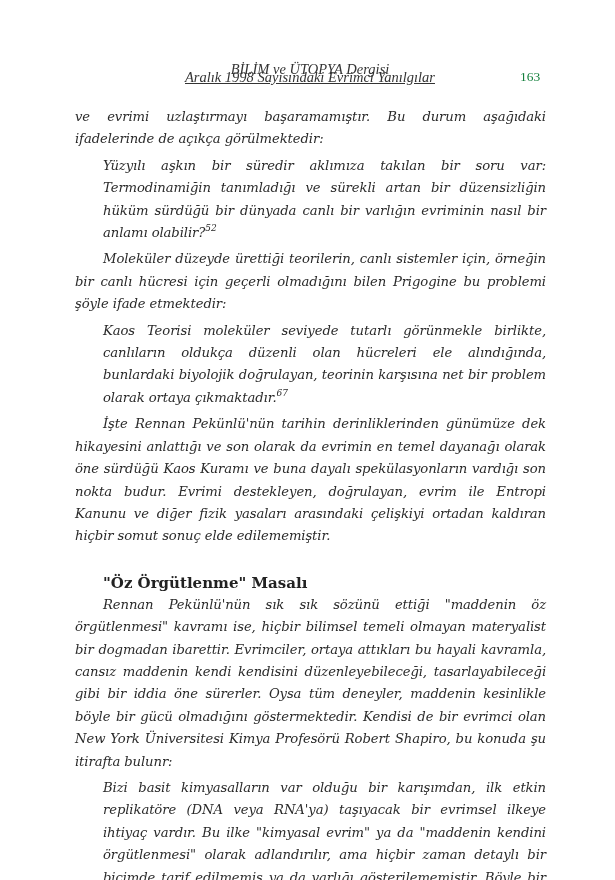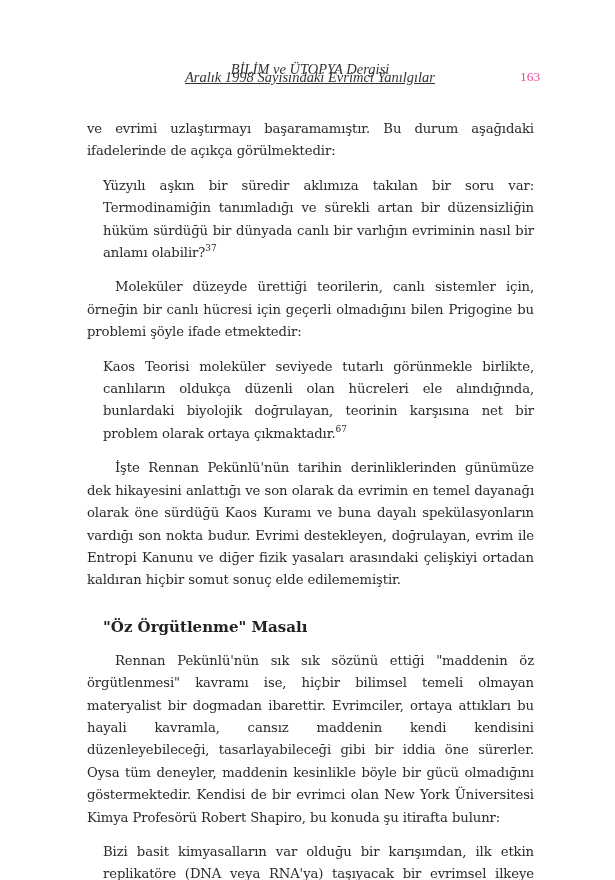--- a/index.html
+++ b/index.html
@@ -5,42 +5,42 @@
     html, body { margin: 0; padding: 0; background: #ffffff; }
     body { width: 615px; height: 880px; position: relative; overflow: hidden;
            font-family: "DejaVu Serif", "Liberation Serif", serif; color: #2a2a2a; }
     .header { position: absolute; top: 47px; left: 0; width: 615px; }
     .hdr-line { position: absolute; left: 150px; width: 320px; text-align: center;
                 font-family: "Liberation Serif", serif; font-style: italic; font-size: 14.5px;
                 color: #333; line-height: 20px; }
     .hdr1 { top: 12px; }
     .hdr2 { top: 20px; text-decoration: underline; }
     .pagenum { position: absolute; top: 20px; left: 520px; font-family: "Liberation Serif", serif;
-               font-size: 13.5px; color: #ec4899; line-height: 20px; }
+               font-size: 13.5px; color: #15803d; line-height: 20px; }
     .content { position: absolute; top: 106px; left: 75px; width: 471px; }
-    p { margin: 12px; font-size: 13.2px; line-height: 22.4px; text-align: justify; letter-spacing: -0.1px; }
+    p { margin: 0; font-size: 13.2px; line-height: 22.4px; text-align: justify; letter-spacing: -0.1px; font-style: italic; }
     .indent { text-indent: 28px; }
     .quote { margin-left: 28px; margin-top: 4px; margin-bottom: 4px; }
     sup { font-size: 9px; line-height: 0; vertical-align: 6px; }
     h2 { margin: 24px 0 0 28px; font-family: "DejaVu Serif", serif; font-weight: bold;
          font-size: 15px; line-height: 22px; color: #222; }
   </style>
 </head>
 <body>
 
 <div class="header">
   <div class="hdr-line hdr1">BİLİM ve ÜTOPYA Dergisi</div>
   <div class="hdr-line hdr2">Aralık 1998 Sayısındaki Evrimci Yanılgılar</div>
   <div class="pagenum">163</div>
 </div>
 
 <div class="content">
   <p><span>ve evrimi uzlaştırmayı başaramamıştır. Bu durum aşağıdaki ifadelerinde de açıkça görülmektedir:</span></p>
 
-  <p class="quote"><span>Yüzyılı aşkın bir süredir aklımıza takılan bir soru var: Termodinamiğin tanımladığı ve sürekli artan bir düzensizliğin hüküm sürdüğü bir dünyada canlı bir varlığın evriminin nasıl bir anlamı olabilir?</span><sup>37</sup></p>
+  <p class="quote"><span>Yüzyılı aşkın bir süredir aklımıza takılan bir soru var: Termodinamiğin tanımladığı ve sürekli artan bir düzensizliğin hüküm sürdüğü bir dünyada canlı bir varlığın evriminin nasıl bir anlamı olabilir?</span><sup>52</sup></p>
 
   <p class="indent"><span>Moleküler  düzeyde ürettiği teorilerin, canlı sistemler için, örneğin bir canlı hücresi için geçerli olmadığını bilen Prigogine bu problemi şöyle ifade etmektedir:</span></p>
 
   <p class="quote"><span>Kaos Teorisi moleküler seviyede tutarlı görünmekle birlikte, canlıların oldukça düzenli olan hücreleri ele alındığında, bunlardaki biyolojik doğrulayan, teorinin karşısına net bir problem olarak ortaya çıkmaktadır.</span><sup>67</sup></p>
 
   <p class="indent"><span>İşte Rennan Pekünlü'nün tarihin derinliklerinden günümüze dek hikayesini anlattığı ve son olarak da evrimin en temel dayanağı olarak öne sürdüğü Kaos Kuramı ve buna dayalı spekülasyonların vardığı son nokta budur. Evrimi destekleyen, doğrulayan, evrim ile Entropi Kanunu ve diğer fizik yasaları arasındaki çelişkiyi ortadan kaldıran hiçbir somut sonuç elde edilememiştir.</span></p>
 
   <h2>"Öz Örgütlenme" Masalı</h2>
 
   <p class="indent"><span>Rennan Pekünlü'nün sık sık sözünü ettiği "maddenin öz örgütlenmesi" kavramı ise, hiçbir bilimsel temeli olmayan materyalist bir dogmadan ibarettir. Evrimciler, ortaya attıkları bu hayali kavramla, cansız maddenin kendi kendisini düzenleyebileceği, tasarlayabileceği gibi bir iddia öne sürerler. Oysa tüm deneyler, maddenin kesinlikle böyle bir gücü olmadığını göstermektedir. Kendisi de bir evrimci olan New York Üniversitesi Kimya Profesörü Robert Shapiro, bu konuda şu itirafta bulunr:</span></p>

